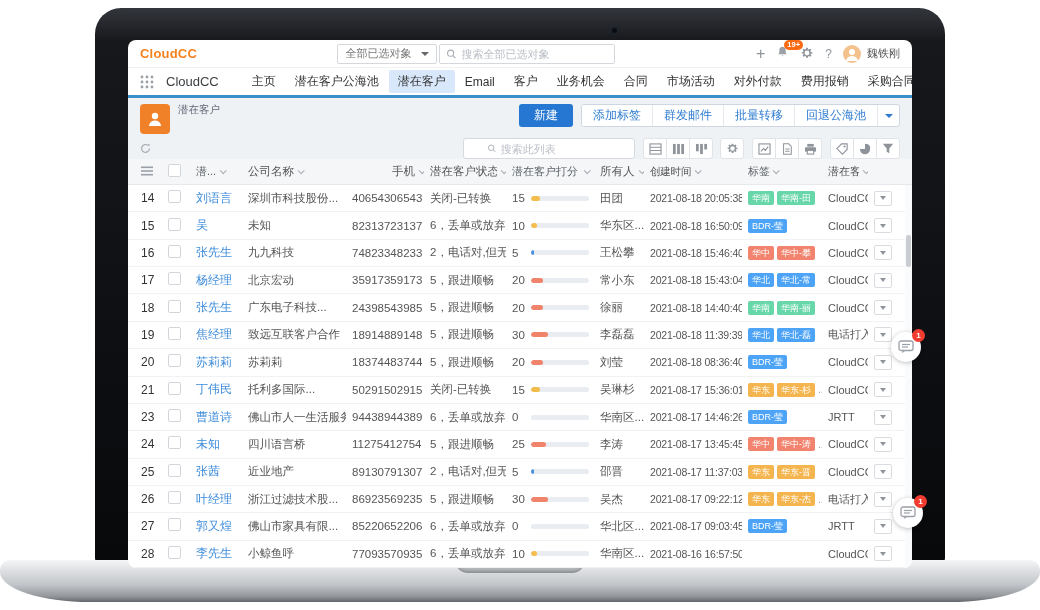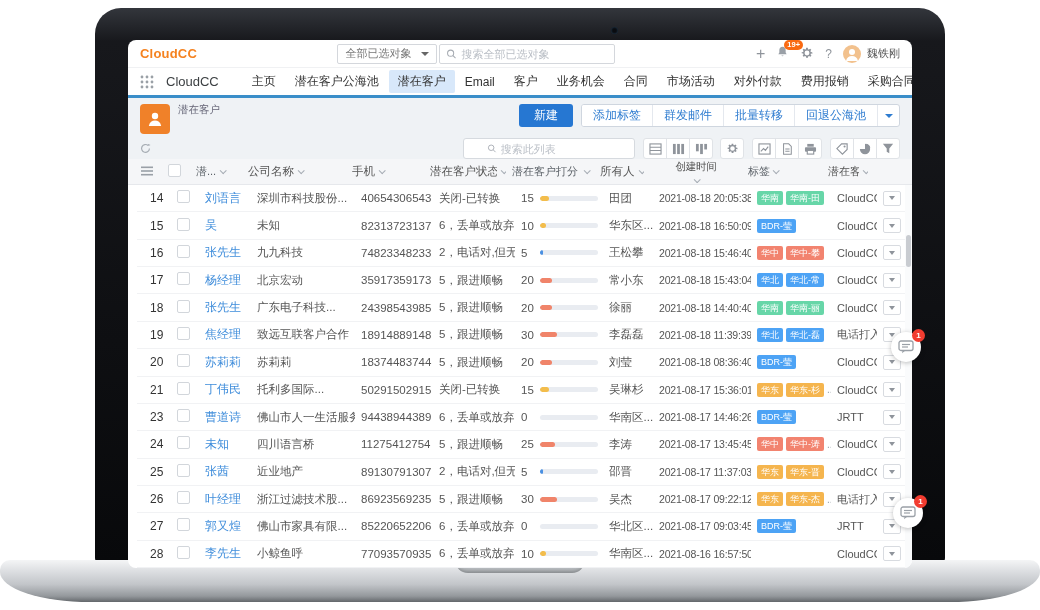--- a/index.html
+++ b/index.html
@@ -94,27 +94,27 @@
   .tool-btn:first-child { margin-left:0; border-radius:3px 0 0 3px; }
   .tool-btn:last-child { border-radius:0 3px 3px 0; }
   .tool-btn.single { border-radius:3px; }
 
   
   .tablewrap { flex:1; display:flex; flex-direction:column; position:relative; }
   .thead { flex:0 0 26px; display:flex; align-items:center; background:#f5f6f8;
     border-bottom:1px solid #e6e8ec; color:#5c6268; font-size:11px; }
   .tc { padding-left:6px; overflow:hidden; white-space:nowrap; flex:0 0 auto; }
   .c-num{width:34px; padding-left:13px;} .c-chk{width:28px;} .c-name{width:52px;} .c-co{width:104px;}
-  .c-mob{width:78px;} .c-st{width:82px;} .c-sc{width:88px;} .c-ow{width:50px;} .c-cr{width:98px;flex-direction:column;}
+  .c-mob{width:78px;} .c-st{width:82px;} .c-sc{width:88px;} .c-ow{width:50px;} .c-cr{width:98px;}
   .c-tg{width:80px;} .c-src{width:46px;} .c-act{width:36px;}
   .hcell { display:flex; align-items:center; gap:4px; }
   .chev { width:5px; height:5px; border-right:1.4px solid #a7adb5; border-bottom:1.4px solid #a7adb5;
     transform:rotate(45deg) translateY(-1px); flex:0 0 auto; cursor:pointer; }
   .tbody { flex:1; display:flex; flex-direction:column; }
-  .trow { flex:1; display:flex; align-items:center; border-bottom:1px solid #f1f2f4; min-height:0;margin-left:9px; }
+  .trow { flex:1; display:flex; align-items:center; border-bottom:1px solid #f1f2f4; min-height:0; }
   .link { color:#3f8ddb; cursor:pointer; }
   .c-co,.c-mob,.c-st { color:#555; font-size:11.5px; }
   .c-ow { font-size:11.5px; color:#555; }
   .c-cr { font-size:10.5px; color:#555; letter-spacing:-.2px; }
   .c-src { font-size:11px; color:#555; }
   .cb { width:13px; height:13px; border:1px solid #d2d6db; border-radius:2px; background:#fff;
     display:inline-block; cursor:pointer; }
   .c-sc { display:flex; align-items:center; gap:6px; }
   .sc-num { font-size:11.5px; color:#555; min-width:13px; }
   .sc-bar { width:58px; height:5px; background:#e9ecf1; border-radius:3px; overflow:hidden;
@@ -358,21 +358,21 @@
 
         <div class="tc hcell c-name">
             <span style="overflow: hidden; white-space: nowrap;">潜...</span>
             <i class="chev"></i>
           </div>
           <div class="tc hcell c-co">
             <span style="overflow: hidden; white-space: nowrap;">公司名称</span>
             <i class="chev"></i>
           </div>
           <div class="tc hcell c-mob">
-            <span style="overflow: hidden; white-space: nowrap;">手机</span>
+            <span style="overflow: hidden; white-space: nowrap; margin-left: 40px;">手机</span>
             <i class="chev"></i>
           </div>
           <div class="tc hcell c-st">
             <span style="overflow: hidden; white-space: nowrap;">潜在客户状态</span>
             <i class="chev"></i>
           </div>
           <div class="tc hcell c-sc">
             <span style="overflow: hidden; white-space: nowrap;">潜在客户打分</span>
             <i class="chev"></i>
           </div>

